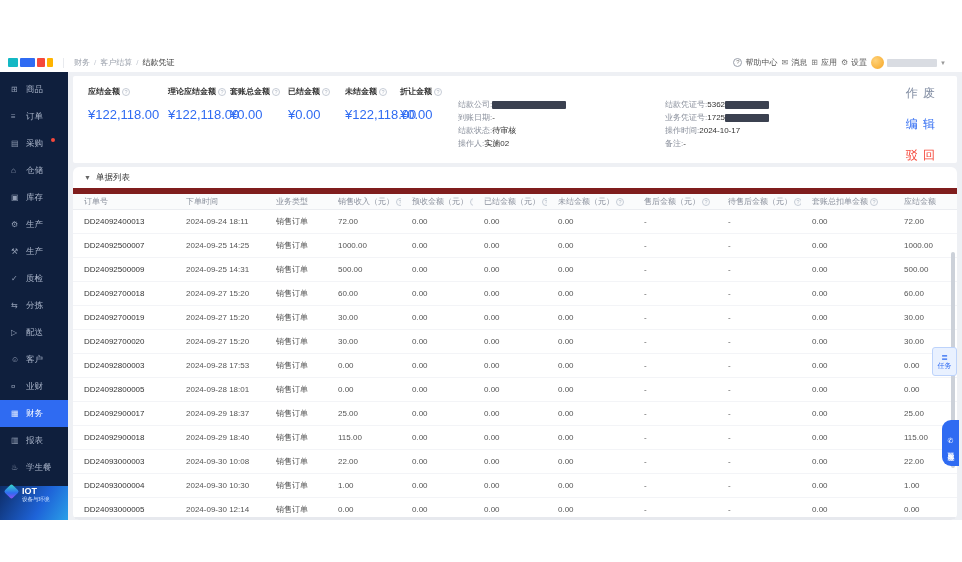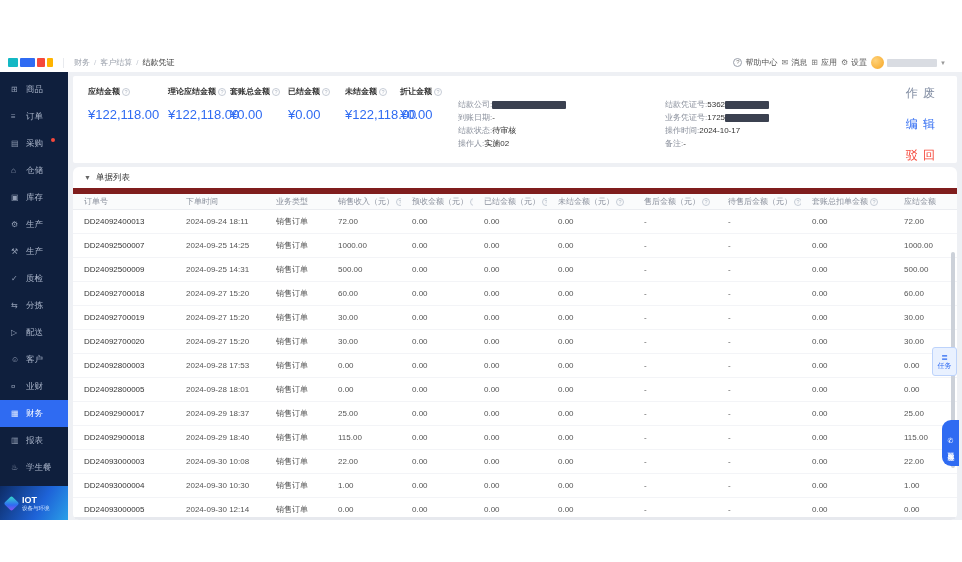--- a/index.html
+++ b/index.html
@@ -27,21 +27,21 @@
   .name-redact{width:50px;height:8px;background:#d9dce2;border-radius:1px;}
   .caret{font-size:6px;color:#999;}
 
   
   .sidebar{position:absolute;left:0;top:72px;width:68px;height:448px;background:#0f1f3d;z-index:2;}
   .side-menu{padding-top:4px;}
   .side-item{height:27px;display:flex;align-items:center;gap:6px;padding-left:11px;color:#a9b4c9;font-size:8.5px;position:relative;cursor:pointer;}
   .side-item.active{background:#2f6bf2;color:#fff;}
   .side-icon{width:9px;font-size:8px;opacity:.85;flex:none;}
   .side-badge{position:absolute;right:13px;top:8px;width:4px;height:4px;background:#f5483b;border-radius:50%;}
-  .side-logo{position:absolute;bottom:0;left:0;width:68px;height:34px;background:linear-gradient(120deg,#0d2c66 0%,#1e63d8 60%,#2aa0e8 100%);display:flex;align-items:center;gap:5px;padding-left:6px;}
+  .side-logo{position:absolute;bottom:0;left:0;width:68px;height:34px;background:linear-gradient(120deg,#0d2c66 0%,#1e63d8 60%,#2aa0e8 100%);display:flex;align-items:flex-start;gap:5px;padding-left:6px;}
   .diamond{width:11px;height:11px;background:linear-gradient(135deg,#35e0c8,#2f6bf2 60%,#9a4df0);transform:rotate(45deg);border-radius:2px;flex:none;}
   .logo-texts{display:flex;flex-direction:column;line-height:1.15;}
   .logo-title{color:#fff;font-size:9px;font-weight:bold;}
   .logo-sub{color:#cfe2ff;font-size:5.5px;}
 
   
   .main{position:absolute;left:68px;top:72px;width:894px;height:448px;background:#eef0f4;z-index:1;}
 
   .summary-card{position:absolute;left:5px;top:4px;width:884px;height:87px;background:#fff;border-radius:2px;}
   .summary-stats{position:absolute;left:15px;top:10px;display:flex;}

